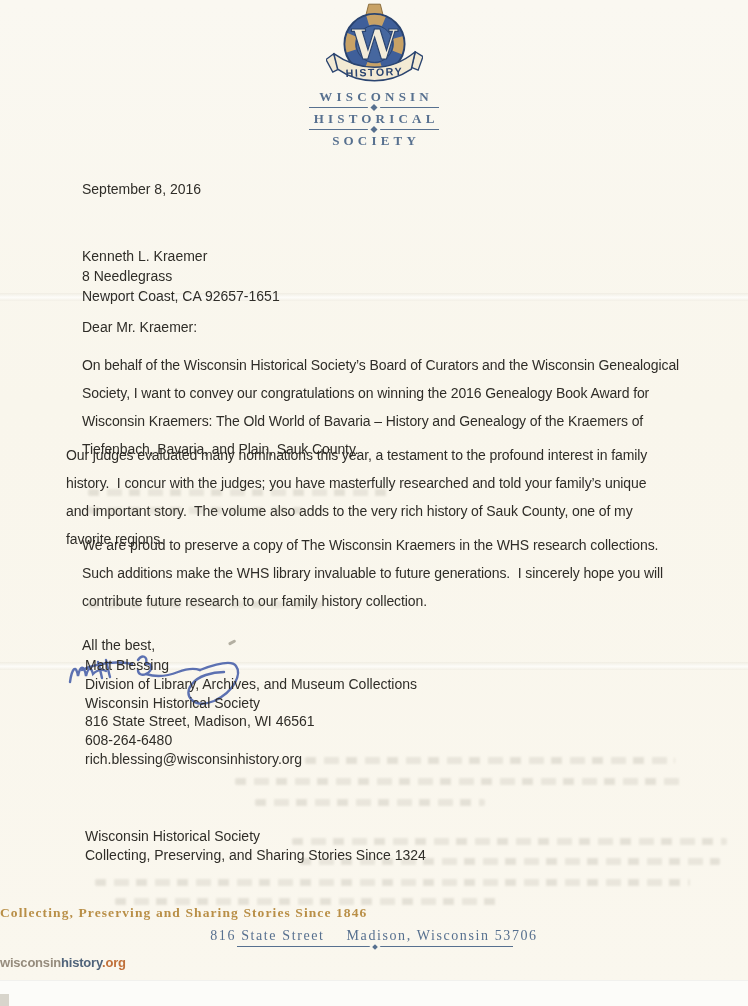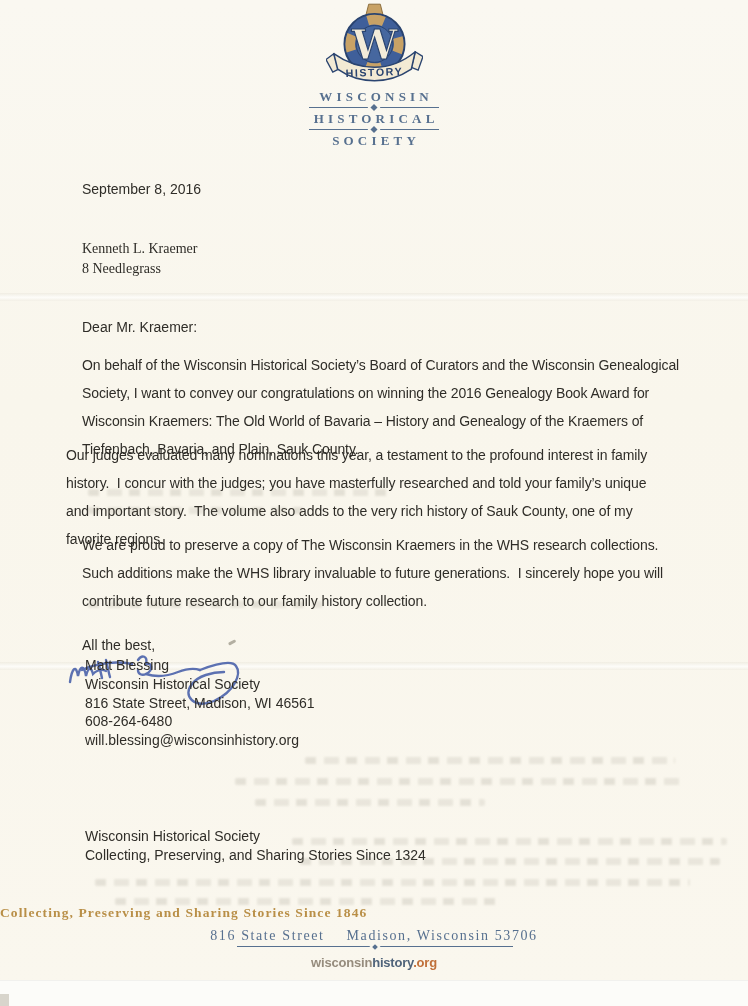--- a/index.html
+++ b/index.html
@@ -25,21 +25,21 @@
   }
   .wm-rule { position:relative; height:1px; background:#57708f; margin:2px 1px; }
   .wm-orn { position:absolute; left:50%; top:-2px; width:5px; height:5px;
     transform:translateX(-50%) rotate(45deg);
     background:#57708f; box-shadow:0 0 0 2px #faf7ee; }
 
   
   .line { line-height:20px; white-space:pre-wrap; }
   .para { width:598px; line-height:28px; white-space:pre-wrap; letter-spacing:-0.1px; }
   .date { left:82px; top:179px; }
-  .recipient { left:82px; top:239px;font-family:Liberation Serif, serif; }
+  .recipient { left:82px; top:246px; }
   .salutation { left:82px; top:317px; }
   .para-1 { left:82px; top:351px; }
   .para-2 { left:66px; top:441px; }
   .para-3 { left:82px; top:531px; }
   .closing { left:82px; top:635px; }
 
   .pen-mark { left:228px; top:641px; width:8px; height:2.5px; background:#8d887a;
     transform:rotate(-28deg); border-radius:2px; opacity:.65; }
 
   .signature { left:64px; top:644px; width:200px; height:72px; }
@@ -51,21 +51,21 @@
   
   .footer-tagline { left:0; right:0; top:905px; text-align:left;
     font-family:"Liberation Serif", serif; font-weight:bold;
     font-size:13.5px; letter-spacing:1.1px; color:#b98f47; }
   .footer-address { left:0; right:0; top:928px; text-align:center;
     font-family:"Liberation Serif", serif; font-size:14px;
     letter-spacing:1.6px; color:#57708f; }
   .footer-address .gap { display:inline-block; width:22px; }
   .footer-rule { left:237px; top:946px; width:276px; height:1px; background:#57708f; }
   .footer-rule .wm-orn { top:-1px; width:4px; height:4px; }
-  .footer-url { left:0; right:0; top:955px; text-align:center;
+  .footer-url { left:0; right:0; top:955px; text-align:left;
     font-weight:bold; font-size:13px; letter-spacing:-0.2px; }
   .url-gray { color:#968c7d; } .url-blue { color:#4f637a; } .url-orange { color:#c0703a; }
 
   
   .crease { left:0; right:0; height:8px;
     background:linear-gradient(180deg, rgba(185,180,163,.14), rgba(255,255,255,.65) 55%, rgba(185,180,163,.10)); }
   .crease-1 { top:293px; } .crease-2 { top:662px; }
   .ghost { height:7px; opacity:.5; filter:blur(1px); border-radius:2px;
     background:repeating-linear-gradient(90deg,
       rgba(128,122,106,.34) 0 11px, rgba(128,122,106,0) 11px 19px,
@@ -115,20 +115,21 @@
   </div>
 
   <div class="abs crease crease-1"></div>
   <div class="abs crease crease-2"></div>
 
   <div class="abs line date">September 8, 2016</div>
 
   <div class="abs recipient">
     <div class="line">Kenneth L. Kraemer</div>
     <div class="line">8 Needlegrass</div>
+    <div class="line">Newport Coast, CA 92657-1651</div>
   </div>
 
   <div class="abs line salutation">Dear Mr. Kraemer:</div>
 
   <div class="abs para para-1">On behalf of the Wisconsin Historical Society’s Board of Curators and the Wisconsin Genealogical Society, I want to convey our congratulations on winning the 2016 Genealogy Book Award for Wisconsin Kraemers: The Old World of Bavaria – History and Genealogy of the Kraemers of Tiefenbach, Bavaria, and Plain, Sauk County.</div>
   <div class="abs para para-2">Our judges evaluated many nominations this year, a testament to the profound interest in family history.  I concur with the judges; you have masterfully researched and told your family’s unique and important story.  The volume also adds to the very rich history of Sauk County, one of my favorite regions.</div>
   <div class="abs para para-3">We are proud to preserve a copy of The Wisconsin Kraemers in the WHS research collections. Such additions make the WHS library invaluable to future generations.  I sincerely hope you will contribute future research to our family history collection.</div>
 
   <div class="abs line closing">All the best,</div>
   <div class="abs pen-mark"></div>
@@ -140,24 +141,25 @@
       <path d="M42,16 C44,24 45,30 46,33"></path>
       <path d="M18,26 C34,19 52,17 68,20"></path>
       <path d="M74,16 C78,10 84,12 82,20 C88,18 90,26 82,30 C78,32 74,30 74,26"></path>
       <path d="M82,30 C94,34 104,32 114,28 C122,25 130,24 136,26"></path>
       <path d="M136,26 C152,20 168,16 172,22 C178,30 170,48 150,57 C130,65 118,52 128,40 C134,32 148,28 160,28"></path>
     </g>
   </svg>
 
   <div class="abs sig-block">
     <div class="line">Matt Blessing</div>
+    <div class="line">Division of Library, Archives, and Museum Collections</div>
     <div class="line">Wisconsin Historical Society</div>
     <div class="line">816 State Street, Madison, WI 46561</div>
     <div class="line">608-264-6480</div>
-    <div class="line">will.blessing@wisconsinhistory.org</div>
+    <div class="line">rich.blessing@wisconsinhistory.org</div>
   </div>
 
   <div class="abs org-lines">
     <div class="line">Wisconsin Historical Society</div>
     <div class="line">Collecting, Preserving, and Sharing Stories Since 1324</div>
   </div>
 
   <div class="abs ghost g1"></div>
   <div class="abs ghost g2"></div>
   <div class="abs ghost g3"></div>

